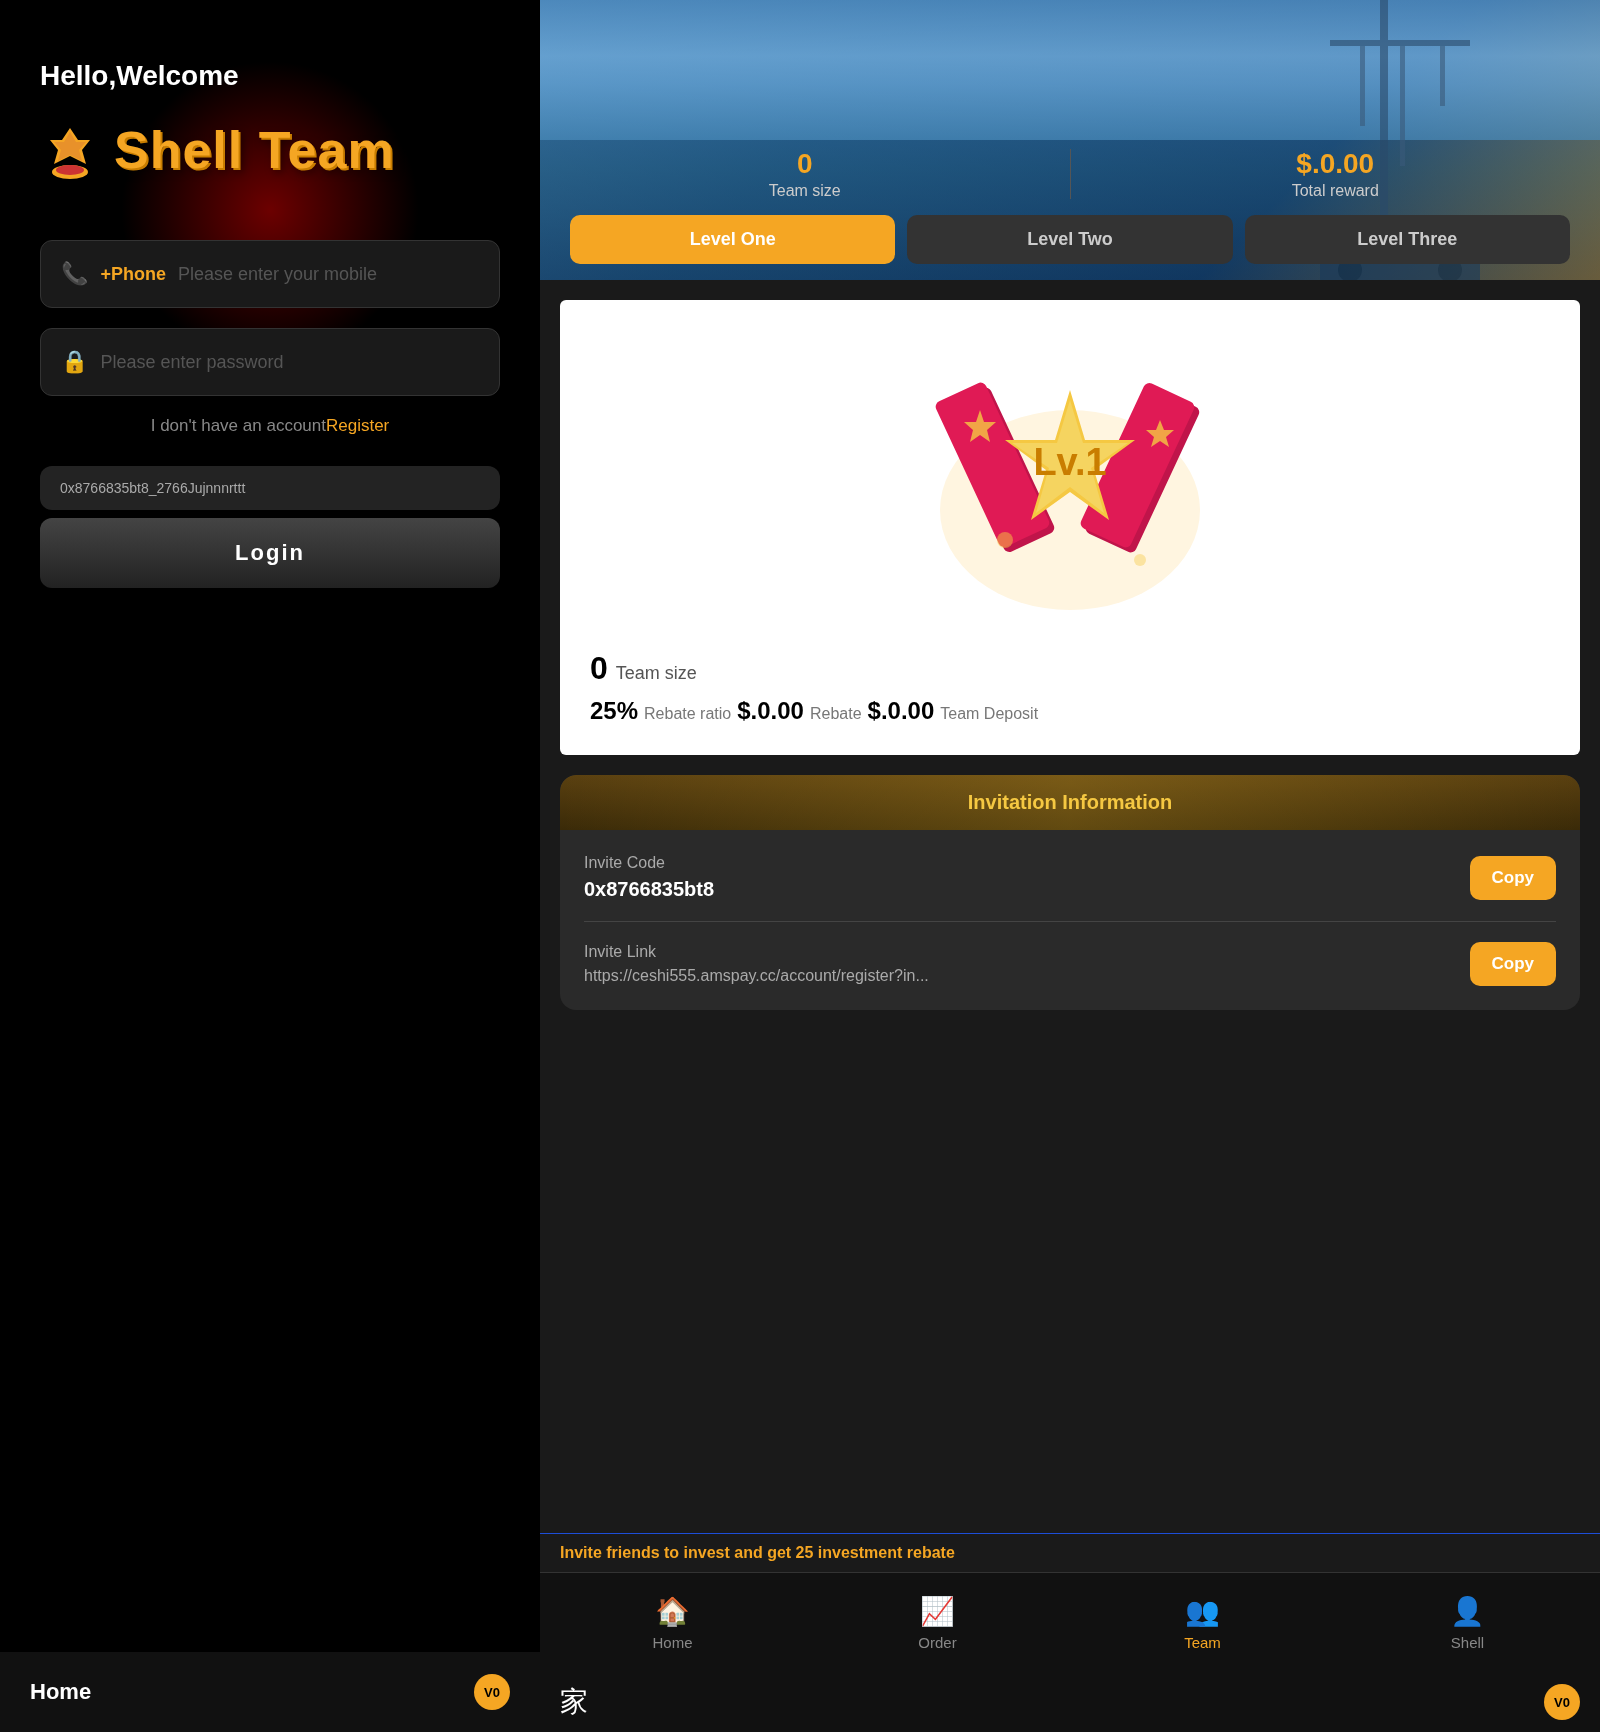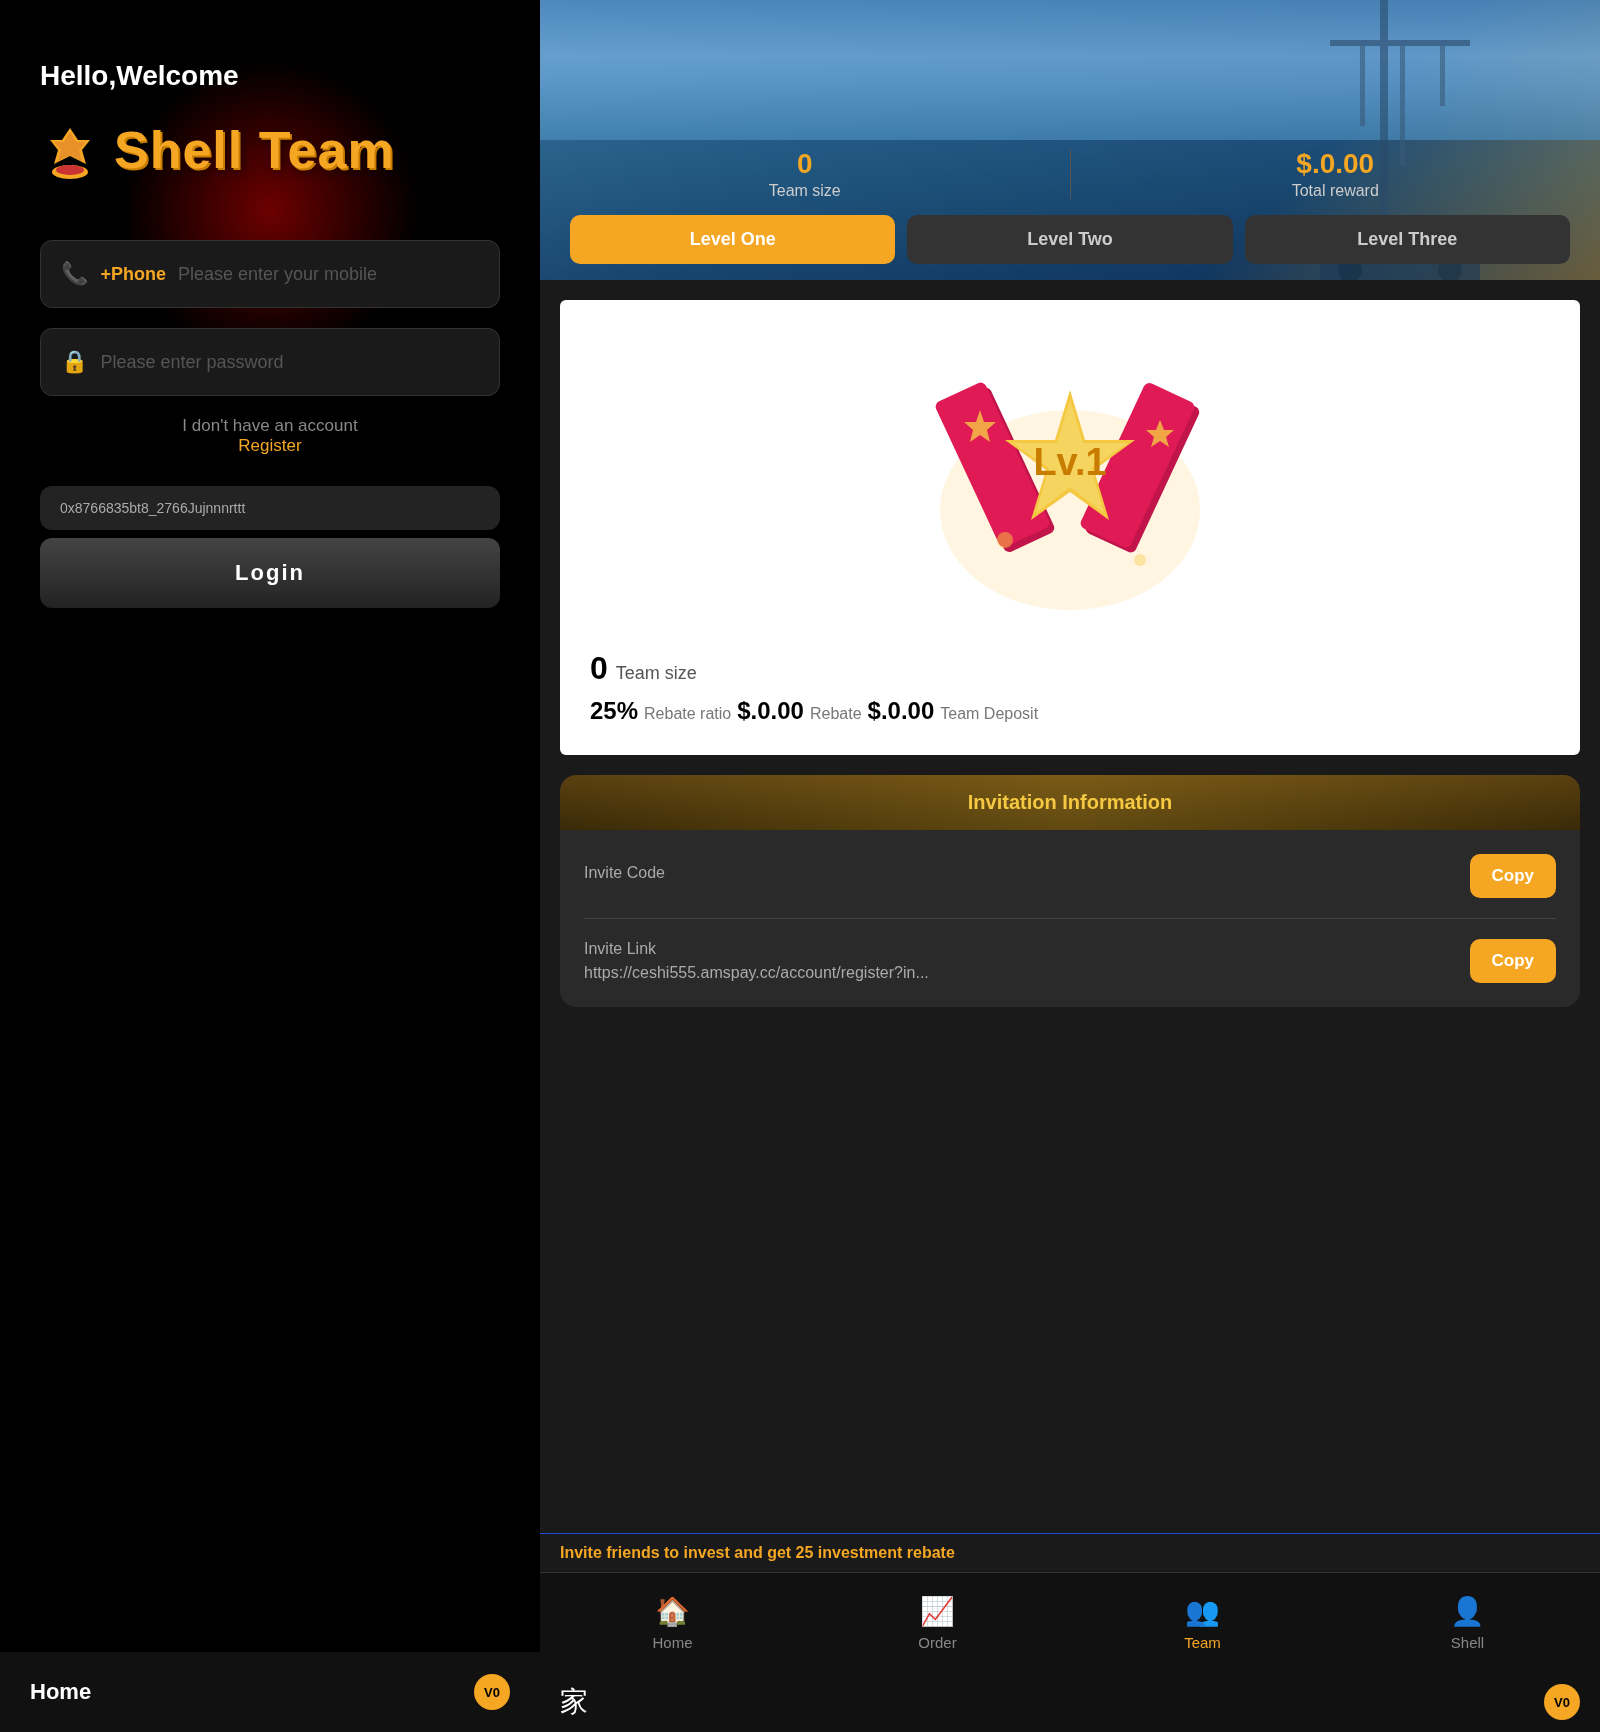--- a/index.html
+++ b/index.html
@@ -114,21 +114,20 @@
       color: #555;
     }
 
     .account-row {
       display: flex;
       justify-content: center;
       align-items: center;
       margin-bottom: 30px;
       position: relative;
       z-index: 1;
-      flex-direction: column;
     }
 
     .no-account-text {
       color: #888;
       font-size: 17px;
     }
 
     .register-link {
       color: #f5a623;
       font-size: 17px;
@@ -667,20 +666,21 @@
     </div>
 
     <div class="invite-card">
       <div class="invite-header">
         <span class="invite-title">Invitation Information</span>
       </div>
       <div class="invite-body">
         <div class="invite-row">
           <div class="invite-field">
             <div class="invite-field-label">Invite Code</div>
+            <div class="invite-field-value">0x8766835bt8</div>
           </div>
           <button class="copy-btn">Copy</button>
         </div>
         <hr class="invite-divider">
         <div class="invite-row">
           <div class="invite-field">
             <div class="invite-field-label">Invite Link</div>
             <div class="invite-link-value">https://ceshi555.amspay.cc/account/register?in...</div>
           </div>
           <button class="copy-btn">Copy</button>

